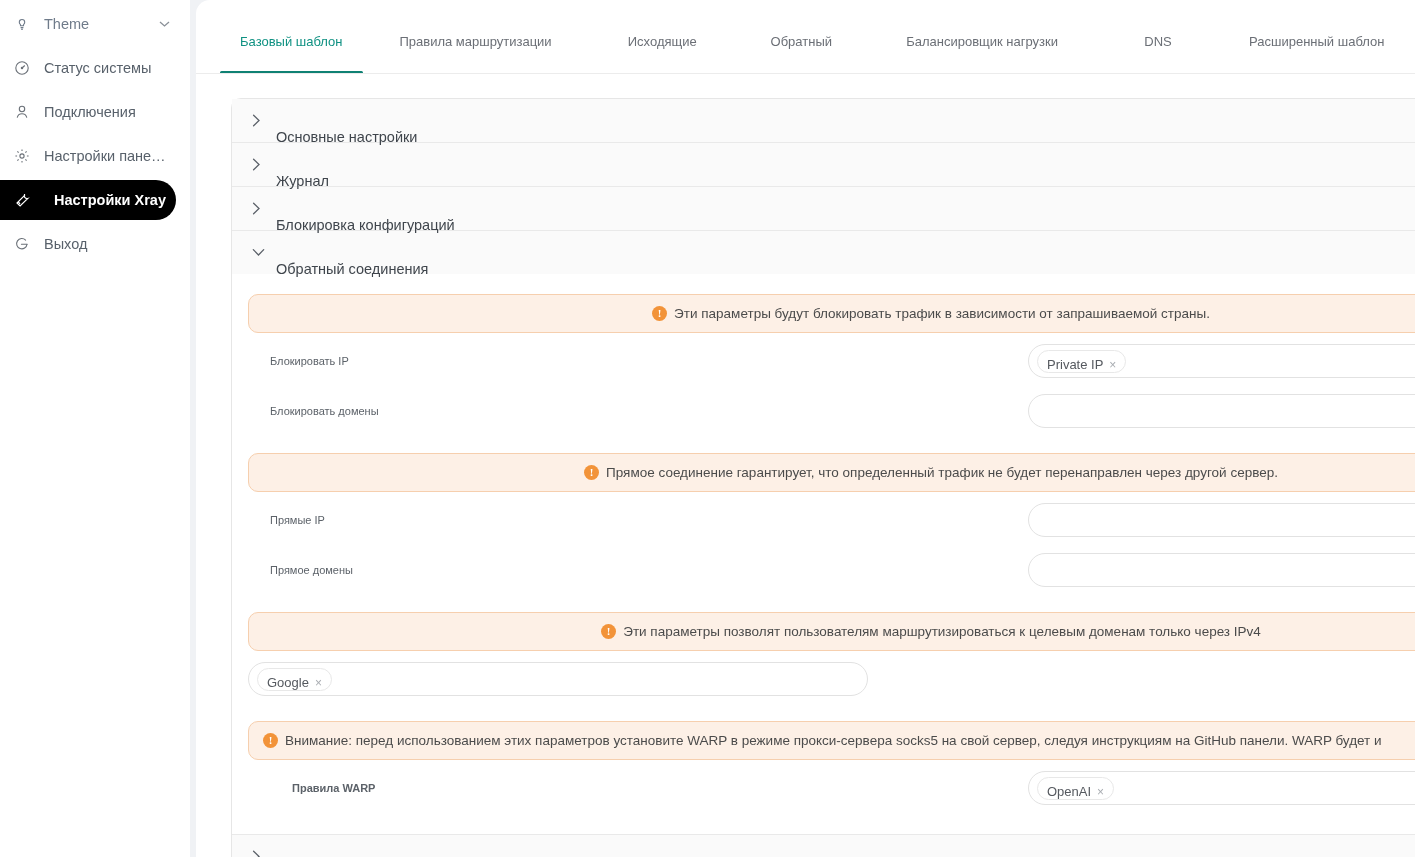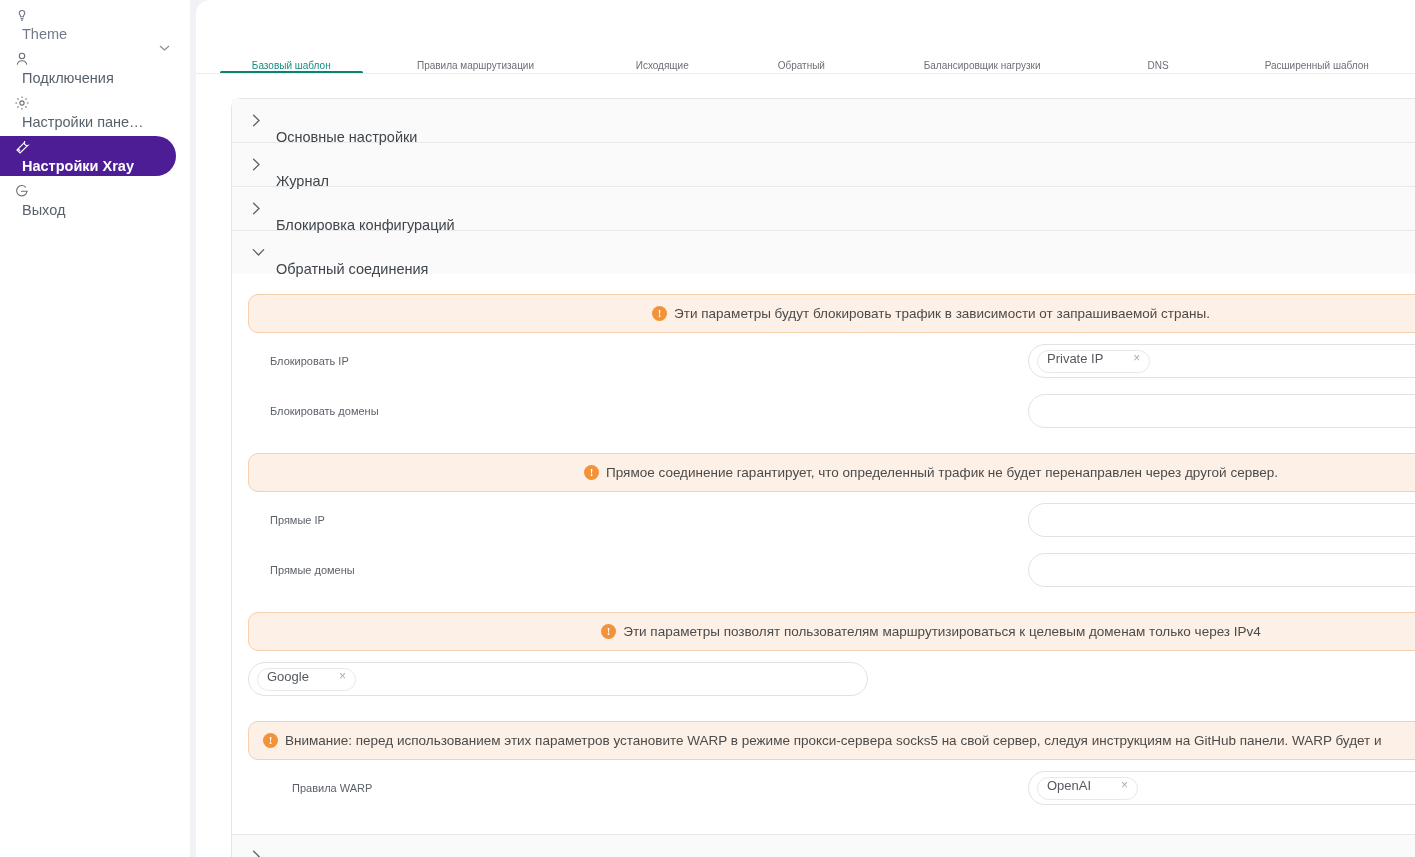--- a/index.html
+++ b/index.html
@@ -15,41 +15,41 @@
 
   
   .sidebar {
     position: absolute; left: 0; top: 0;
     width: 190px; height: 857px;
     background: #ffffff;
     padding-top: 0;
   }
   .side-item {
     position: relative;
-    display: flex; align-items: flex-start;
+    display: flex; align-items: center;
     height: 40px;
     margin: 4px 14px 4px 0;
     padding-left: 14px;
     border-radius: 0 20px 20px 0;
     color: #58616b;
     font-size: 14.5px;
     cursor: pointer;
     white-space: nowrap;
-    flex-direction: column;
   }
   .side-item .si-icon {
     width: 22px; flex: 0 0 22px;
     display: flex; align-items: center; justify-content: flex-start;
     color: #6b7178;
   }
   .side-item .si-label { margin-left: 8px; }
   .side-item.active {
-    background: #4c1d95;
+    background: #000000;
     color: #ffffff;
     font-weight: bold;
+    gap: 10px;
   }
   .side-item.active .si-icon { color: #ffffff; }
   .side-item .chev {
     margin-left: auto; margin-right: 6px;
     color: #8a9098;
     font-size: 11px;
   }
   .side-item.theme .si-label { color: #6f7b8a; }
 
   
@@ -66,23 +66,23 @@
   .tabs {
     position: relative;
     height: 74px;
     display: flex; align-items: flex-end;
     padding-left: 24px;
     border-bottom: 1px solid #ececec;
     overflow: hidden;
   }
   .tab {
     position: relative;
-    padding: 0 0 2px 0;
+    padding: 0 0 24px 0;
     margin-right: 0;
-    font-size: 10px;
+    font-size: 13px;
     color: #6b6f76;
     cursor: pointer;
     white-space: nowrap;
     text-align: center;
   }
   .tab.active { color: #0f9182; }
   .tab.active::after {
     content: "";
     position: absolute;
     left: 0; right: 0; bottom: -1px;
@@ -157,45 +157,44 @@
     margin-top: 6px;
   }
   .frow .flabel {
     width: 780px;
     flex: 0 0 780px;
     padding-left: 22px;
     font-size: 11px;
     color: #5c6269;
     white-space: nowrap;
   }
-  .frow .flabel.indent { padding-left: 44px; }
+  .frow .flabel.indent { padding-left: 44px; font-weight: bold; }
   .fctl {
     flex: 1 1 auto;
     min-width: 0;
   }
   .pill-input {
     height: 34px;
     border: 1px solid #e2e2e2;
     border-radius: 18px;
     background: #fff;
     display: flex; align-items: center;
     padding: 0 8px;
     width: 620px;
   }
   .chip {
-    display: inline-flex; align-items: flex-start;
+    display: inline-flex; align-items: flex-end;
     height: 23px;
     padding: 0 9px;
     border: 1px solid #e8e8e8;
     border-radius: 12px;
     background: #fff;
     font-size: 13px;
     color: #55595f;
     white-space: nowrap;
-    gap: 24px;
   }
   .chip .x {
     margin-left: 6px;
     color: #a8acb1;
     font-size: 12px;
     cursor: pointer;
   }
 
   .spacer-bottom { height: 24px; }
 </style>
@@ -214,20 +213,30 @@
         </svg>
       </span>
       <span class="si-label">Theme</span>
       <span class="chev">
         <svg width="11" height="8" viewBox="0 0 11 8" fill="none" stroke="#8a9098" stroke-width="1.3">
             <path d="M1 2l4.5 4L10 2"></path>
           </svg>
       </span>
     </div>
 
+    <div class="side-item">
+      <span class="si-icon">
+        <svg width="16" height="16" viewBox="0 0 16 16" fill="none" stroke="#6b7178" stroke-width="1.1">
+          <circle cx="8" cy="8" r="6.2"></circle>
+            <path d="M8 8l2.8-2.5"></path>
+            <circle cx="8" cy="8" r="0.7" fill="#6b7178"></circle>
+        </svg>
+      </span>
+      <span class="si-label">Статус системы</span>
+    </div>
 
     <div class="side-item">
       <span class="si-icon">
         <svg width="16" height="16" viewBox="0 0 16 16" fill="none" stroke="#6b7178" stroke-width="1.1">
           <circle cx="8" cy="5" r="2.7"></circle>
             <path d="M3.2 13.6c.6-2.6 2.4-3.9 4.8-3.9s4.2 1.3 4.8 3.9"></path>
         </svg>
       </span>
       <span class="si-label">Подключения</span>
     </div>
@@ -353,21 +362,21 @@
           </div>
 
           <div class="frow">
             <div class="flabel">Прямые IP</div>
             <div class="fctl">
               <div class="pill-input"></div>
             </div>
           </div>
 
           <div class="frow">
-            <div class="flabel">Прямые домены</div>
+            <div class="flabel">Прямое домены</div>
             <div class="fctl">
               <div class="pill-input"></div>
             </div>
           </div>
 
           <div class="alert">
             <span class="wicon">!</span>
             <span>Эти параметры позволят пользователям маршрутизироваться к целевым доменам только через IPv4</span>
           </div>
 

